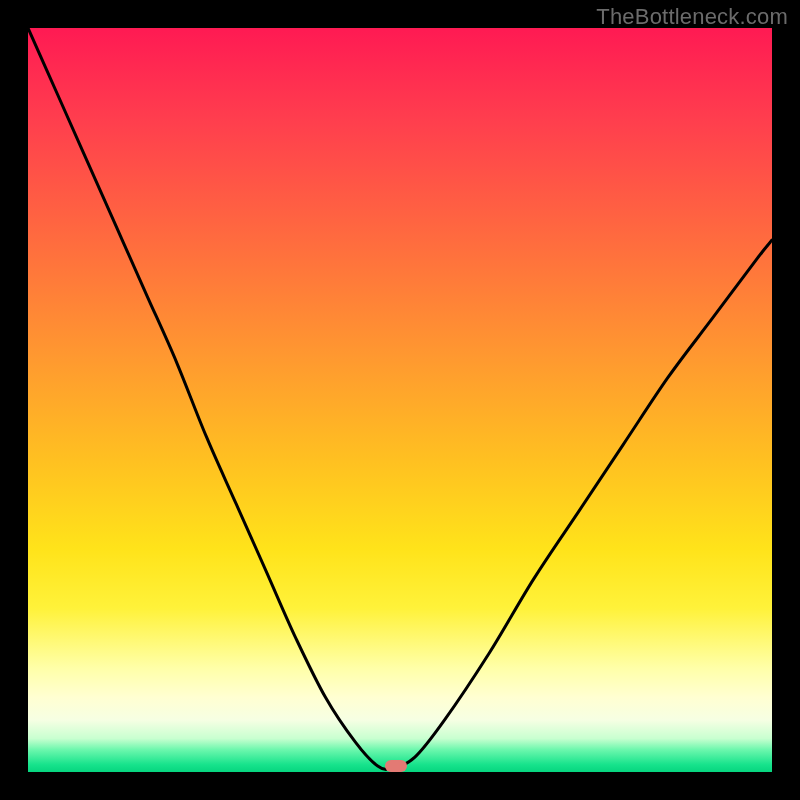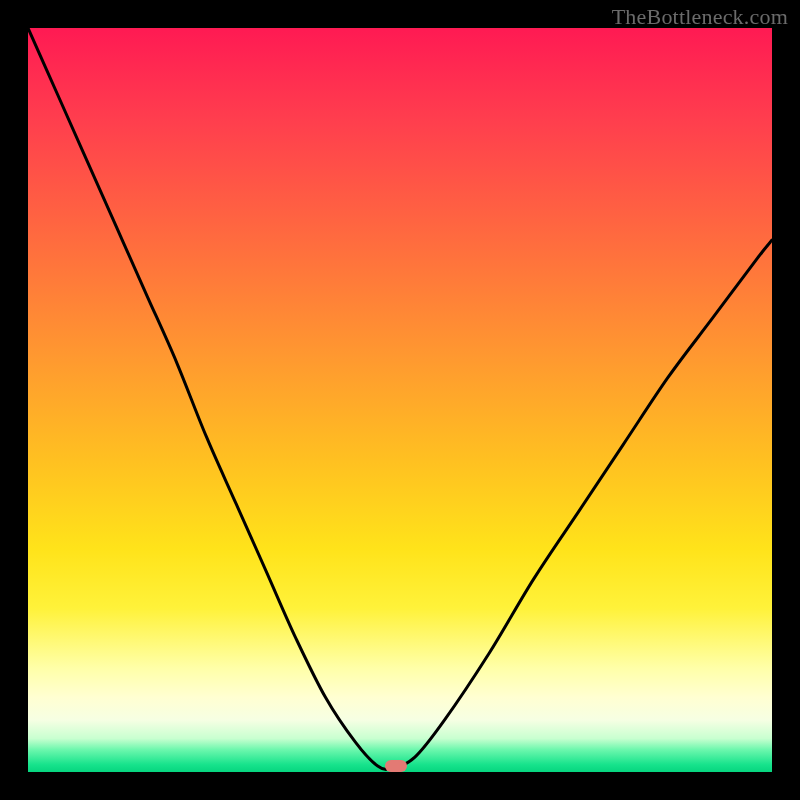--- a/index.html
+++ b/index.html
@@ -20,21 +20,20 @@
   .watermark {
     position: absolute;
     top: 4px;
     right: 12px;
     color: #6b6b6b;
     font-size: 22px;
     font-weight: 400;
     letter-spacing: 0.2px;
     z-index: 10;
     user-select: none;
-    font-family: Liberation Serif, serif;
   }
   .plot-area {
     position: absolute;
     left: 28px;
     top: 28px;
     width: 744px;
     height: 744px;
     overflow: hidden;
     
     background: linear-gradient(

